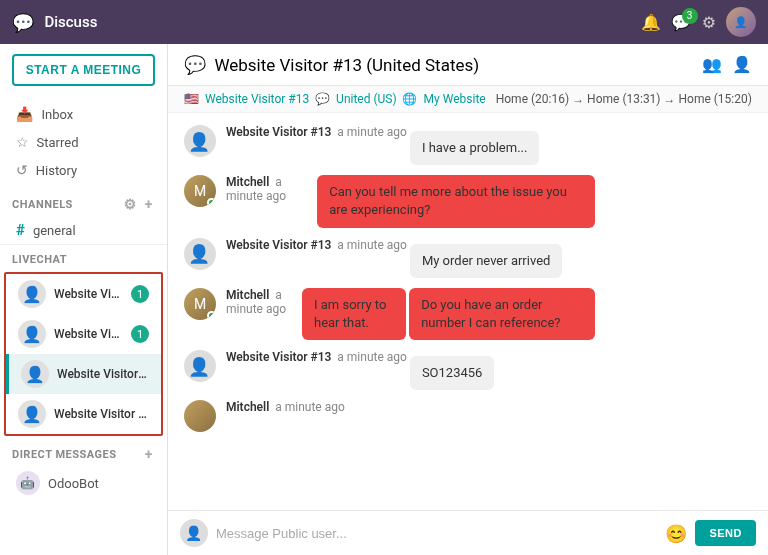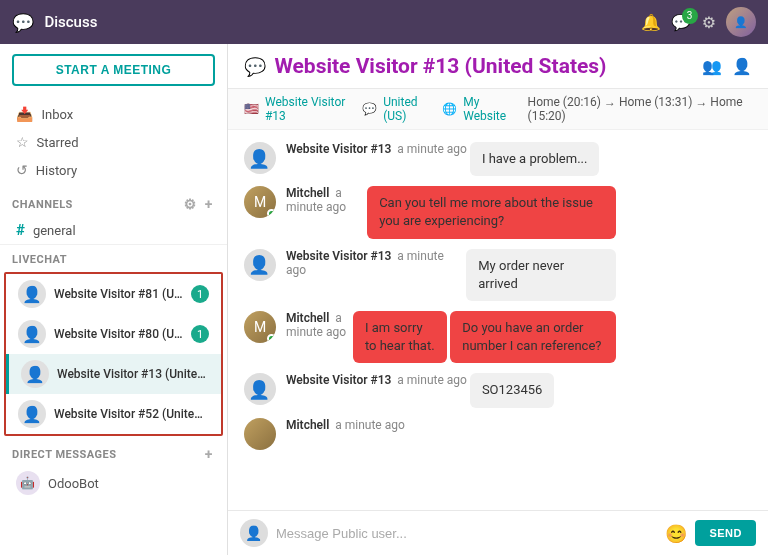--- a/index.html
+++ b/index.html
@@ -10,21 +10,21 @@
     .topbar-title { color: #fff; font-size: 15px; font-weight: 500; flex: 1; }
     .topbar-icons { display: flex; align-items: center; gap: 10px; }
     .topbar-icon { color: #ccc; cursor: pointer; font-size: 16px; position: relative; }
     .badge { position: absolute; top: -5px; right: -6px; background: #28a745; color: white; border-radius: 50%; width: 16px; height: 16px; font-size: 10px; display: flex; align-items: center; justify-content: center; }
     .avatar-img { width: 30px; height: 30px; border-radius: 50%; background: linear-gradient(135deg, #c0a080, #8060a0); display: flex; align-items: center; justify-content: center; font-size: 11px; color: white; }
 
     
     .main { display: flex; flex: 1; overflow: hidden; }
 
     
-    .sidebar { width: 228px; background: #fff; border-right: 1px solid #e0e0e0; display: flex; flex-direction: column; flex-shrink: 0; overflow-y: auto; }
+    .sidebar { width: 168px; background: #fff; border-right: 1px solid #e0e0e0; display: flex; flex-direction: column; flex-shrink: 0; overflow-y: auto; }
     .start-meeting-btn { margin: 10px 12px; background: transparent; border: 2px solid #00a09d; color: #00a09d; border-radius: 4px; padding: 7px 10px; font-size: 12px; font-weight: 700; cursor: pointer; text-align: center; letter-spacing: 0.5px; }
 
     .sidebar-nav { padding: 4px 0; }
     .sidebar-nav-item { display: flex; align-items: center; gap: 8px; padding: 6px 16px; cursor: pointer; color: #555; font-size: 13px; }
     .sidebar-nav-item .nav-icon { font-size: 14px; color: #888; }
 
     .sidebar-section-header { display: flex; align-items: center; padding: 8px 12px 4px 12px; color: #888; font-size: 11px; font-weight: 700; letter-spacing: 0.5px; gap: 8px; }
     .sidebar-section-header span { flex: 1; }
     .sidebar-section-header .section-actions { display: flex; gap: 4px; }
     .section-action-btn { color: #aaa; cursor: pointer; font-size: 14px; padding: 0 2px; }
@@ -41,37 +41,37 @@
 
     
     .dm-item { display: flex; align-items: center; gap: 8px; padding: 5px 16px; cursor: pointer; color: #555; }
     .dm-avatar { width: 24px; height: 24px; border-radius: 50%; background: #e8e0f0; display: flex; align-items: center; justify-content: center; font-size: 12px; color: #8b5e9b; }
 
     
     .chat-area { flex: 1; display: flex; flex-direction: column; background: #fff; overflow: hidden; }
 
     .chat-header { padding: 10px 16px; border-bottom: 1px solid #e8e8e8; display: flex; align-items: center; justify-content: space-between; background: #fff; }
     .chat-header-left { display: flex; align-items: center; gap: 8px; }
-    .chat-title { font-size: 21px; font-weight: 700; color: #a21caf; }
+    .chat-title { font-size: 17px; font-weight: 400; color: #000000; }
     .chat-header-right { display: flex; gap: 10px; color: #aaa; }
     .chat-header-icon { font-size: 16px; cursor: pointer; color: #888; }
 
     .visitor-info { padding: 6px 16px; border-bottom: 1px solid #f0f0f0; display: flex; align-items: center; gap: 6px; font-size: 12px; color: #555; background: #fafafa; }
 
     .chat-messages { flex: 1; overflow-y: auto; padding: 12px 16px; display: flex; flex-direction: column; gap: 10px; }
 
     .msg-row { display: flex; align-items: flex-start; gap: 10px; }
     .msg-avatar { width: 32px; height: 32px; border-radius: 50%; background: #c0a080; flex-shrink: 0; overflow: hidden; display: flex; align-items: center; justify-content: center; position: relative; }
     .online-dot { position: absolute; bottom: 0; right: 0; width: 9px; height: 9px; background: #28a745; border-radius: 50%; border: 2px solid white; }
     .msg-content { display: flex; flex-direction: row; gap: 3px; max-width: 65%; }
     .msg-sender { font-size: 12px; color: #888; }
     .msg-sender strong { color: #333; font-weight: 600; }
     .msg-bubble { padding: 8px 12px; border-radius: 6px; font-size: 13px; line-height: 1.4; }
     .msg-bubble.agent { background: #ef4444; color: #333; }
-    .msg-bubble.visitor { background: #f0f0f0; color: #333; }
+    .msg-bubble.visitor { background: #f0f0f0; color: #333; margin-top: 6px; }
 
     .visitor-avatar { width: 32px; height: 32px; border-radius: 50%; background: #ddd; flex-shrink: 0; display: flex; align-items: center; justify-content: center; color: #aaa; font-size: 18px; }
 
     
     .chat-input-area { border-top: 1px solid #e8e8e8; padding: 8px 12px; display: flex; align-items: center; gap: 8px; background: #fff; }
     .chat-input { flex: 1; border: none; outline: none; font-size: 13px; color: #333; background: transparent; }
     .chat-input::placeholder { color: #aaa; }
     .emoji-btn { color: #aaa; cursor: pointer; font-size: 18px; }
     .send-btn { background: #00a09d; color: white; border: none; border-radius: 4px; padding: 7px 14px; font-size: 11px; font-weight: 700; cursor: pointer; letter-spacing: 0.5px; }
 

